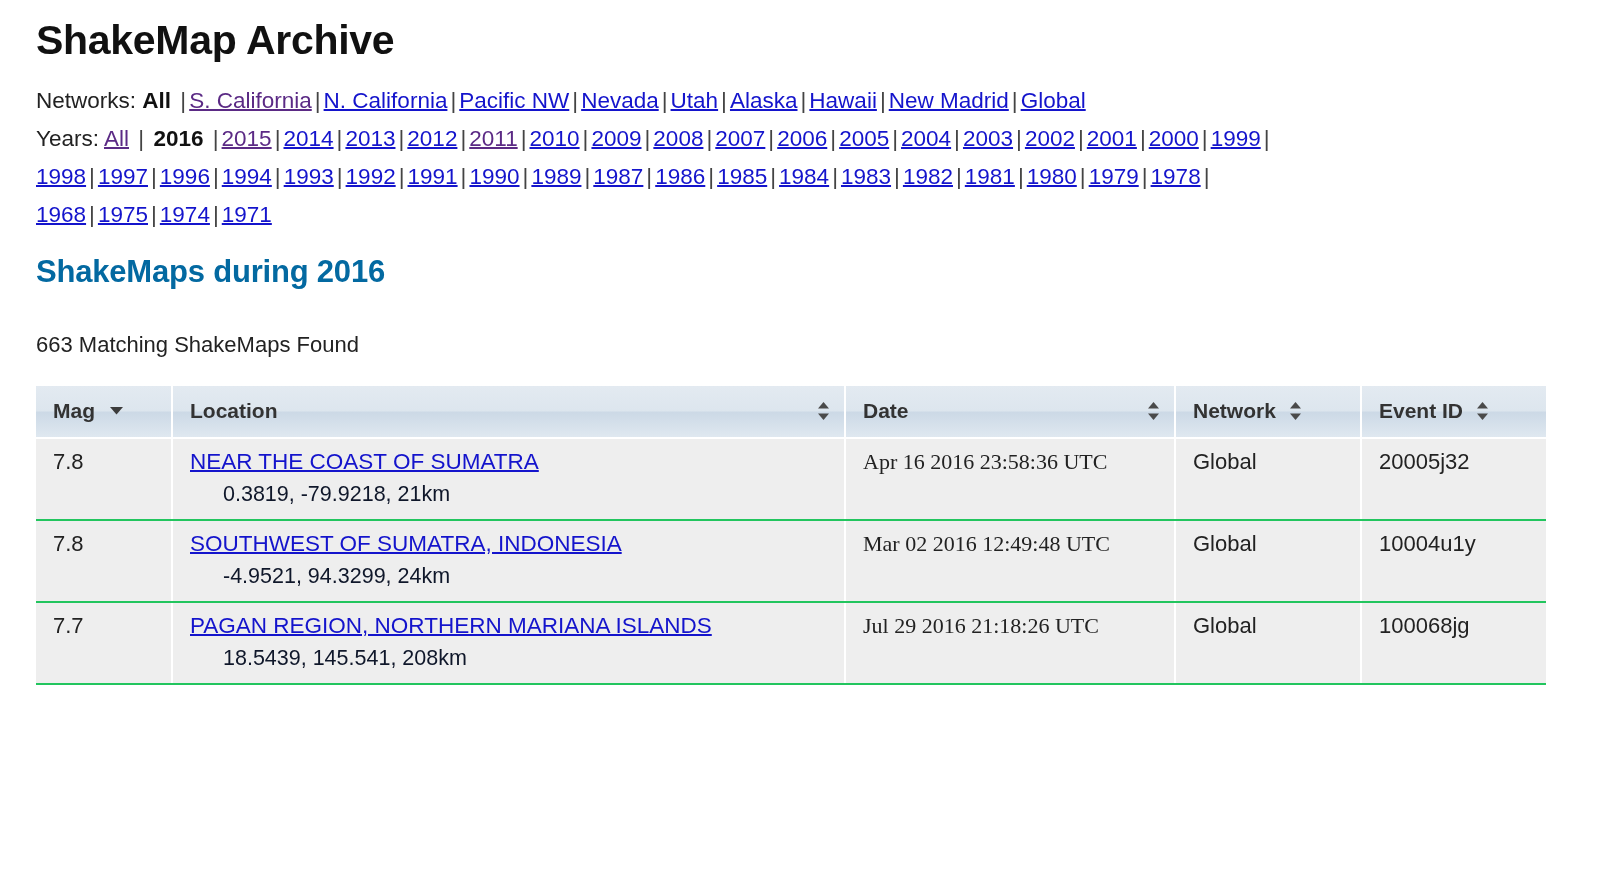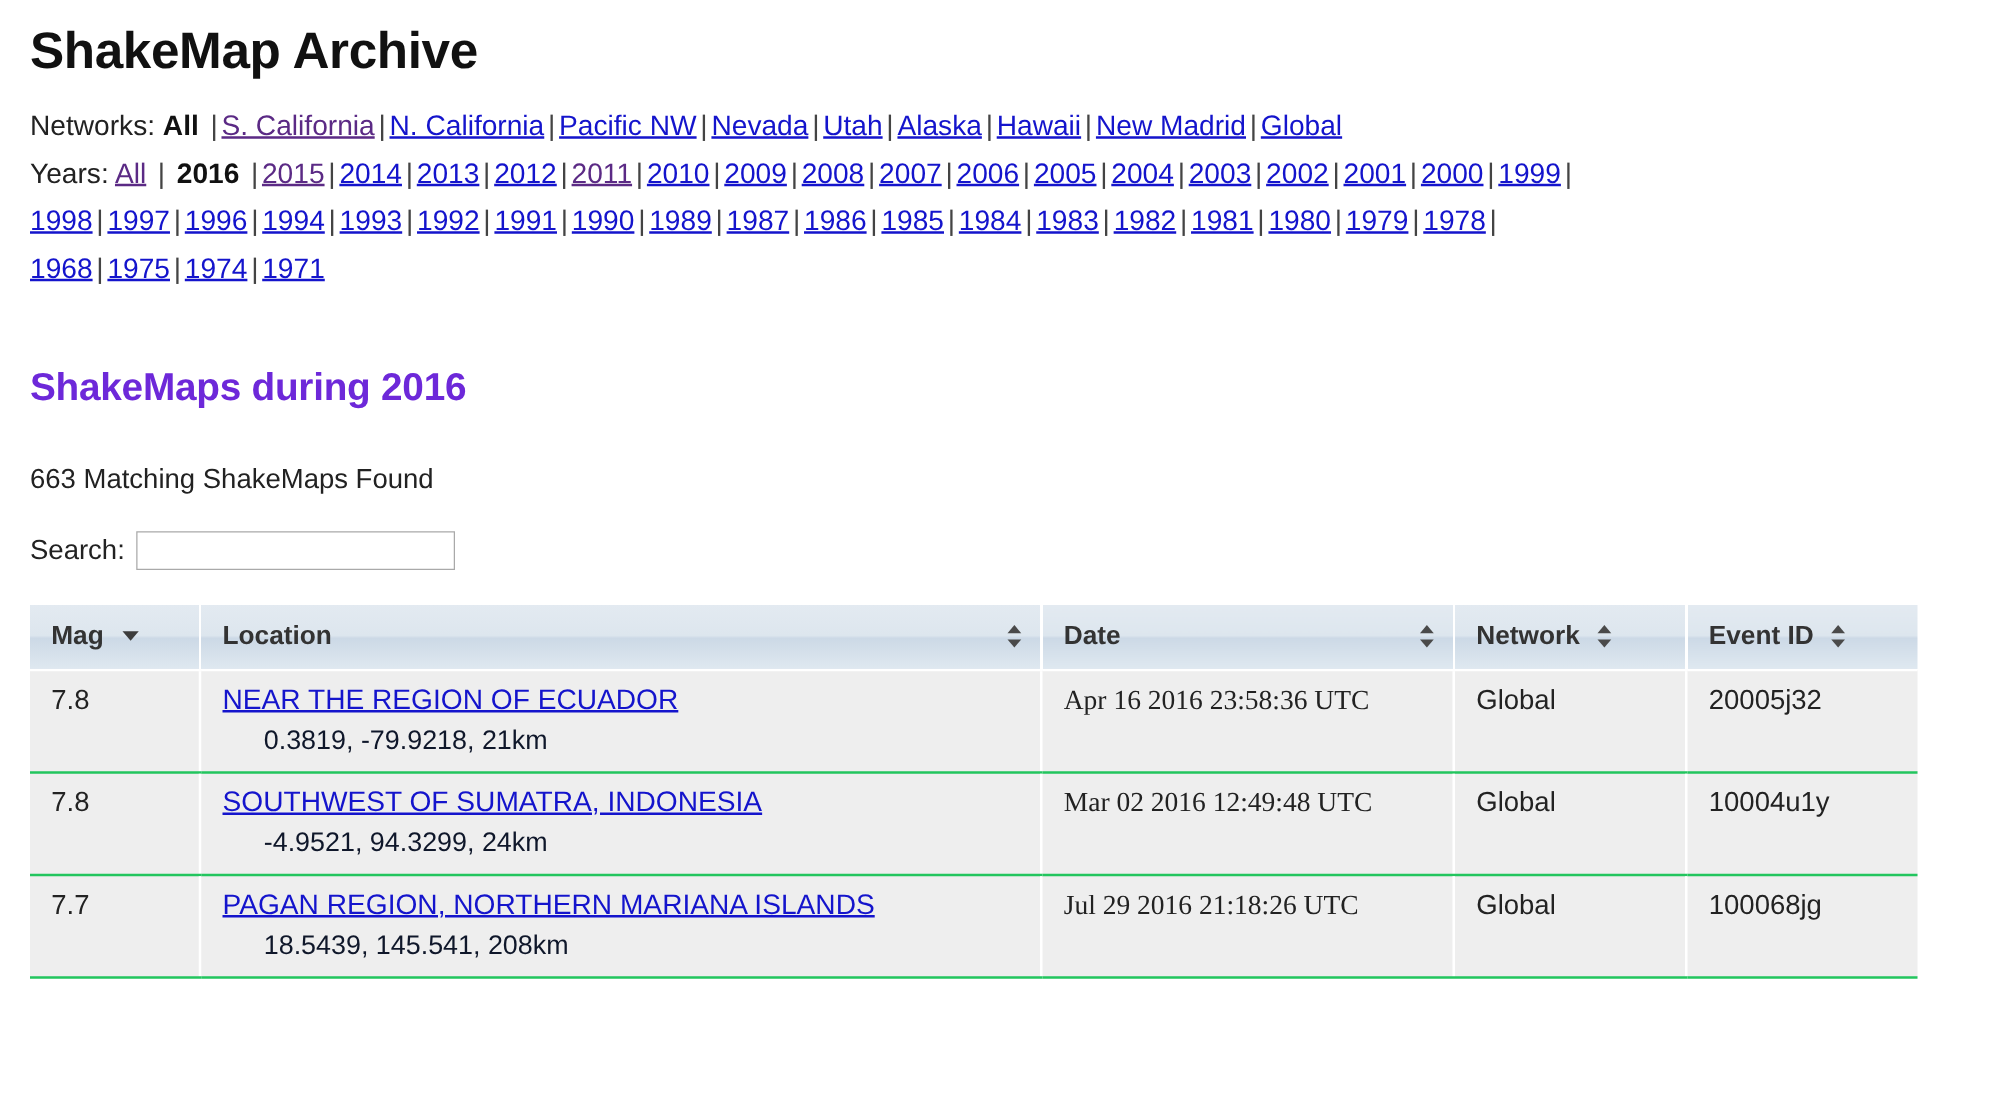--- a/index.html
+++ b/index.html
@@ -10,21 +10,21 @@
   }
   body {
     width: 1606px;
     height: 894px;
     overflow: hidden;
     font-family: "Liberation Sans", sans-serif;
     color: #222222;
     -webkit-font-smoothing: antialiased;
   }
   .page {
-    padding: 18px 24px 0 24px;
+    padding: 18px 24px 0 36px;
     box-sizing: border-box;
   }
 
   
   h1.archive-title {
     font-size: 41px;
     font-weight: bold;
     line-height: 1.12;
     margin: 0 0 18px 0;
     letter-spacing: -0.3px;
@@ -57,22 +57,22 @@
     text-underline-offset: 1px;
   }
   a.flink.visited {
     color: #5b2a85;
   }
 
   
   h2.section-title {
     font-size: 31px;
     font-weight: bold;
-    margin: 58px 0 0 0;
-    color: #6d28d9;
+    margin: 20px 0 0 0;
+    color: #0369a1;
     letter-spacing: -0.2px;
   }
 
   .found-line {
     font-size: 22px;
     margin: 42px 0 0 0;
     color: #222222;
   }
 
   
@@ -231,24 +231,20 @@
       <span id="years-links-3"><a class="flink" href="#">1968</a><span class="sep">|</span><a class="flink" href="#">1975</a><span class="sep">|</span><a class="flink" href="#">1974</a><span class="sep">|</span><a class="flink" href="#">1971</a></span>
     </div>
 
 
   </div>
 
   <h2 class="section-title">ShakeMaps during 2016</h2>
 
   <p class="found-line">663 Matching ShakeMaps Found</p>
 
-  <div class="search-row">
-    <label class="search-label">Search:</label>
-    <input class="search-input" type="text" placeholder="" style="">
-  </div>
 
   <table class="archive-table">
     <colgroup>
       <col class="c-mag">
         <col class="c-loc">
         <col class="c-date">
         <col class="c-net">
         <col class="c-eid">
     </colgroup>
     <thead>
@@ -305,21 +301,21 @@
                   <polygon points="6.5,19 12,12.5 1,12.5" fill="#4a4a4a"></polygon>
                 </svg>
             </span>
           </div>
         </th>
       </tr>
     </thead>
     <tbody id="table-body">
         <tr>
           <td class="mag-cell">7.8</td>
-          <td class="loc-cell"><a class="loc-link" href="#">NEAR THE REGION OF ECUADOR</a><span class="coords">0.3819, -79.9218, 21km</span></td>
+          <td class="loc-cell"><a class="loc-link" href="#">NEAR THE COAST OF SUMATRA</a><span class="coords">0.3819, -79.9218, 21km</span></td>
           <td class="date-cell">Apr 16 2016 23:58:36 UTC</td>
           <td class="net-cell">Global</td>
           <td class="eid-cell">20005j32</td>
         </tr>
         <tr>
           <td class="mag-cell">7.8</td>
           <td class="loc-cell"><a class="loc-link" href="#">SOUTHWEST OF SUMATRA, INDONESIA</a><span class="coords">-4.9521, 94.3299, 24km</span></td>
           <td class="date-cell">Mar 02 2016 12:49:48 UTC</td>
           <td class="net-cell">Global</td>
           <td class="eid-cell">10004u1y</td>

